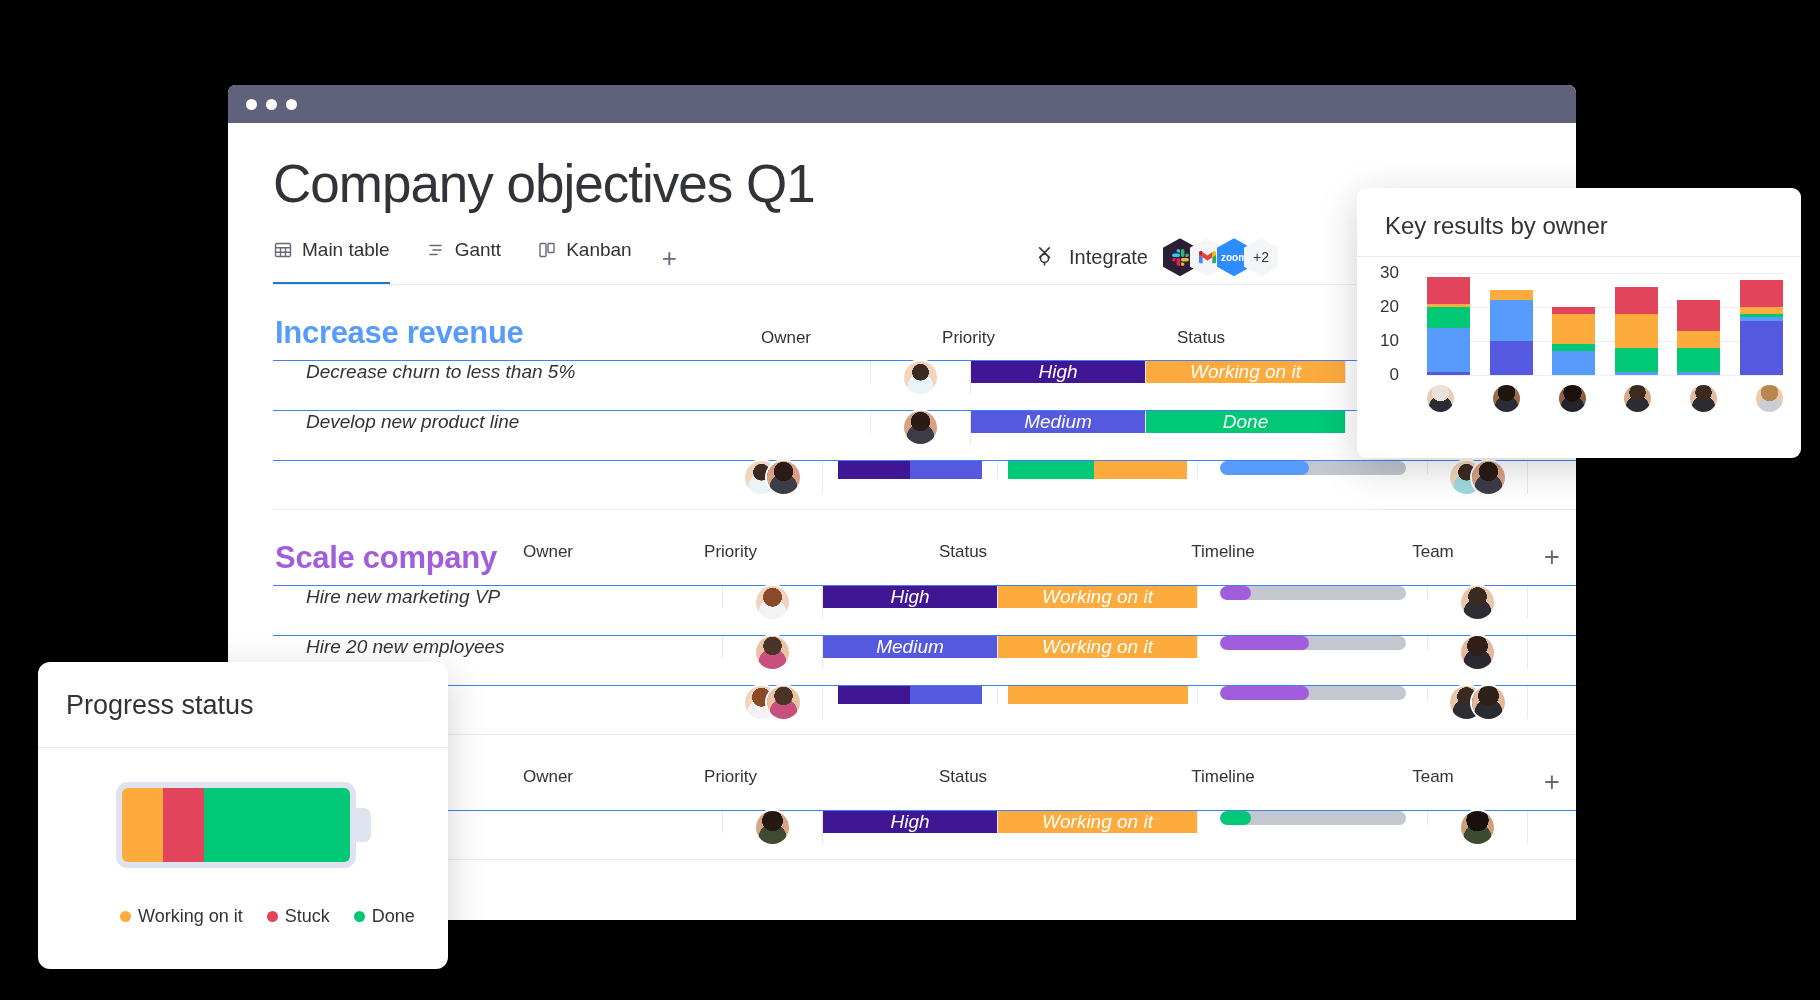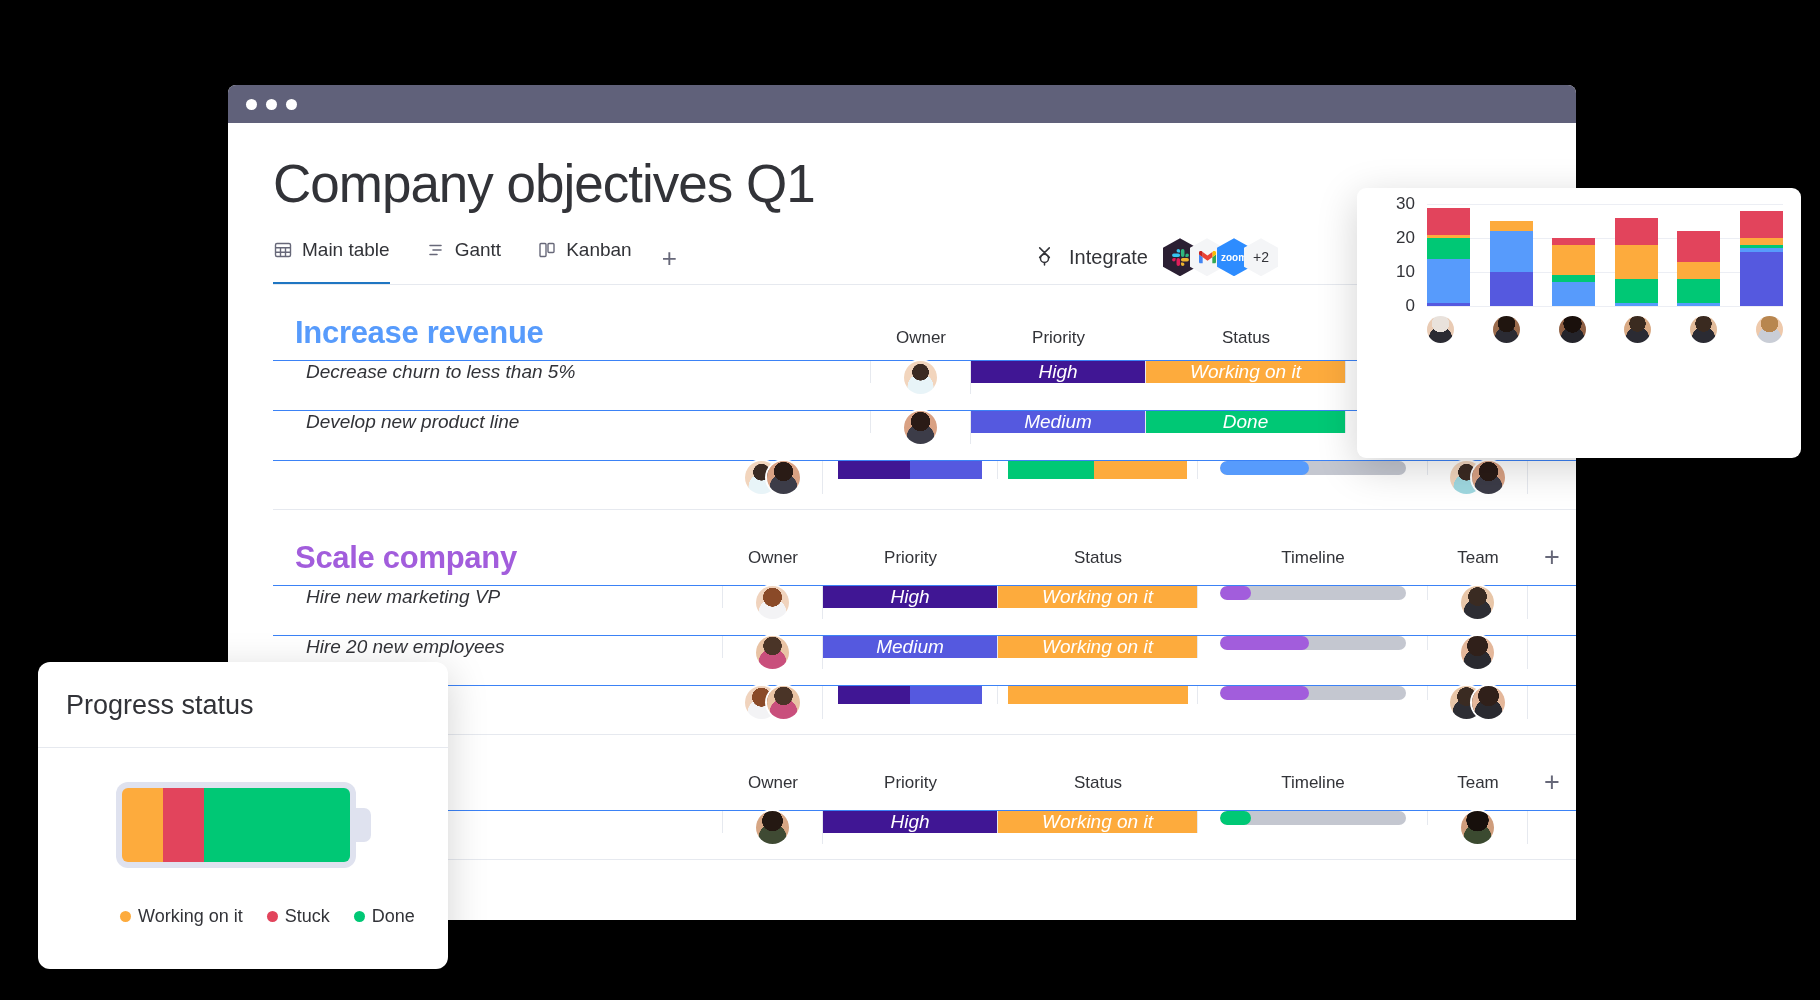--- a/index.html
+++ b/index.html
@@ -72,22 +72,22 @@
     display: flex; gap: 5px;
   }
   .dots-menu i { width: 8px; height: 8px; border-radius: 50%; background: #676879; display:block; }
 
   
   .group { margin-top: 28px; }
   .group-head {
     display: flex; align-items: flex-end; height: 38px;
     padding-left: 2px;
   }
-  .group-title { font-size: 31px; font-weight: 700; letter-spacing: -.3px; margin-left: 20px; }
-  .colheads { display: flex; margin-left: auto; align-items: center; }
+  .group-title { font-size: 31px; font-weight: 700; letter-spacing: -.3px; }
+  .colheads { display: flex; margin-left: auto; align-items: flex-start; gap: 45px; }
   .colhead {
     font-size: 17px; color: #323338; text-align: center; padding-bottom: 3px;
   }
   .ch-owner    { width: 100px; }
   .ch-priority { width: 175px; }
   .ch-status   { width: 200px; }
   .ch-timeline { width: 230px; }
   .ch-team     { width: 100px; }
   .ch-plus     { width: 48px; font-size: 27px; color: #676879; text-align:center; cursor:pointer; }
 
@@ -145,21 +145,21 @@
   }
   .card-key .card-title {
     font-size: 24px; color: #323338; padding: 24px 0 16px 28px;
     border-bottom: 1px solid #e6e9ef;
   }
   .chart-wrap { display: flex; padding: 16px 0 0 18px; }
   .y-axis {
     width: 40px; position: relative; height: 102px;
     font-size: 17px; color: #323338; text-align: right;
   }
-  .y-axis span { position: absolute; right: 0; transform: translateY(-50%); }
+  .y-axis span { position: absolute; right: 16px; transform: translateY(-50%); }
   .plot { position: relative; flex: 1; height: 102px; margin-left: 12px; margin-right: 18px; }
   .gridline { position: absolute; left: 0; right: 0; height: 1px; background: #eceef4; }
   .bars {
     position: absolute; left: 0; right: 0; bottom: 0; top: 0;
     display: flex; justify-content: space-between; align-items: flex-end;
   }
   .bar { width: 43px; display: flex; flex-direction: column-reverse; }
   .seg { width: 100%; }
   .avatar-row {
     display: flex; justify-content: space-between;
@@ -535,20 +535,21 @@
             </div>
             <div class="cell c-add"></div>
           </div>
         </div>
       </div>
 
     </div>
   </div>
 
   <div class="card-key">
+    <div class="card-title">Key results by owner</div>
 
     <div class="chart-wrap">
       <div class="y-axis">
         <span style="top:0%">30</span>
         <span style="top:33.3%">20</span>
         <span style="top:66.6%">10</span>
         <span style="top:100%">0</span>
       </div>
 
       <div class="plot">

